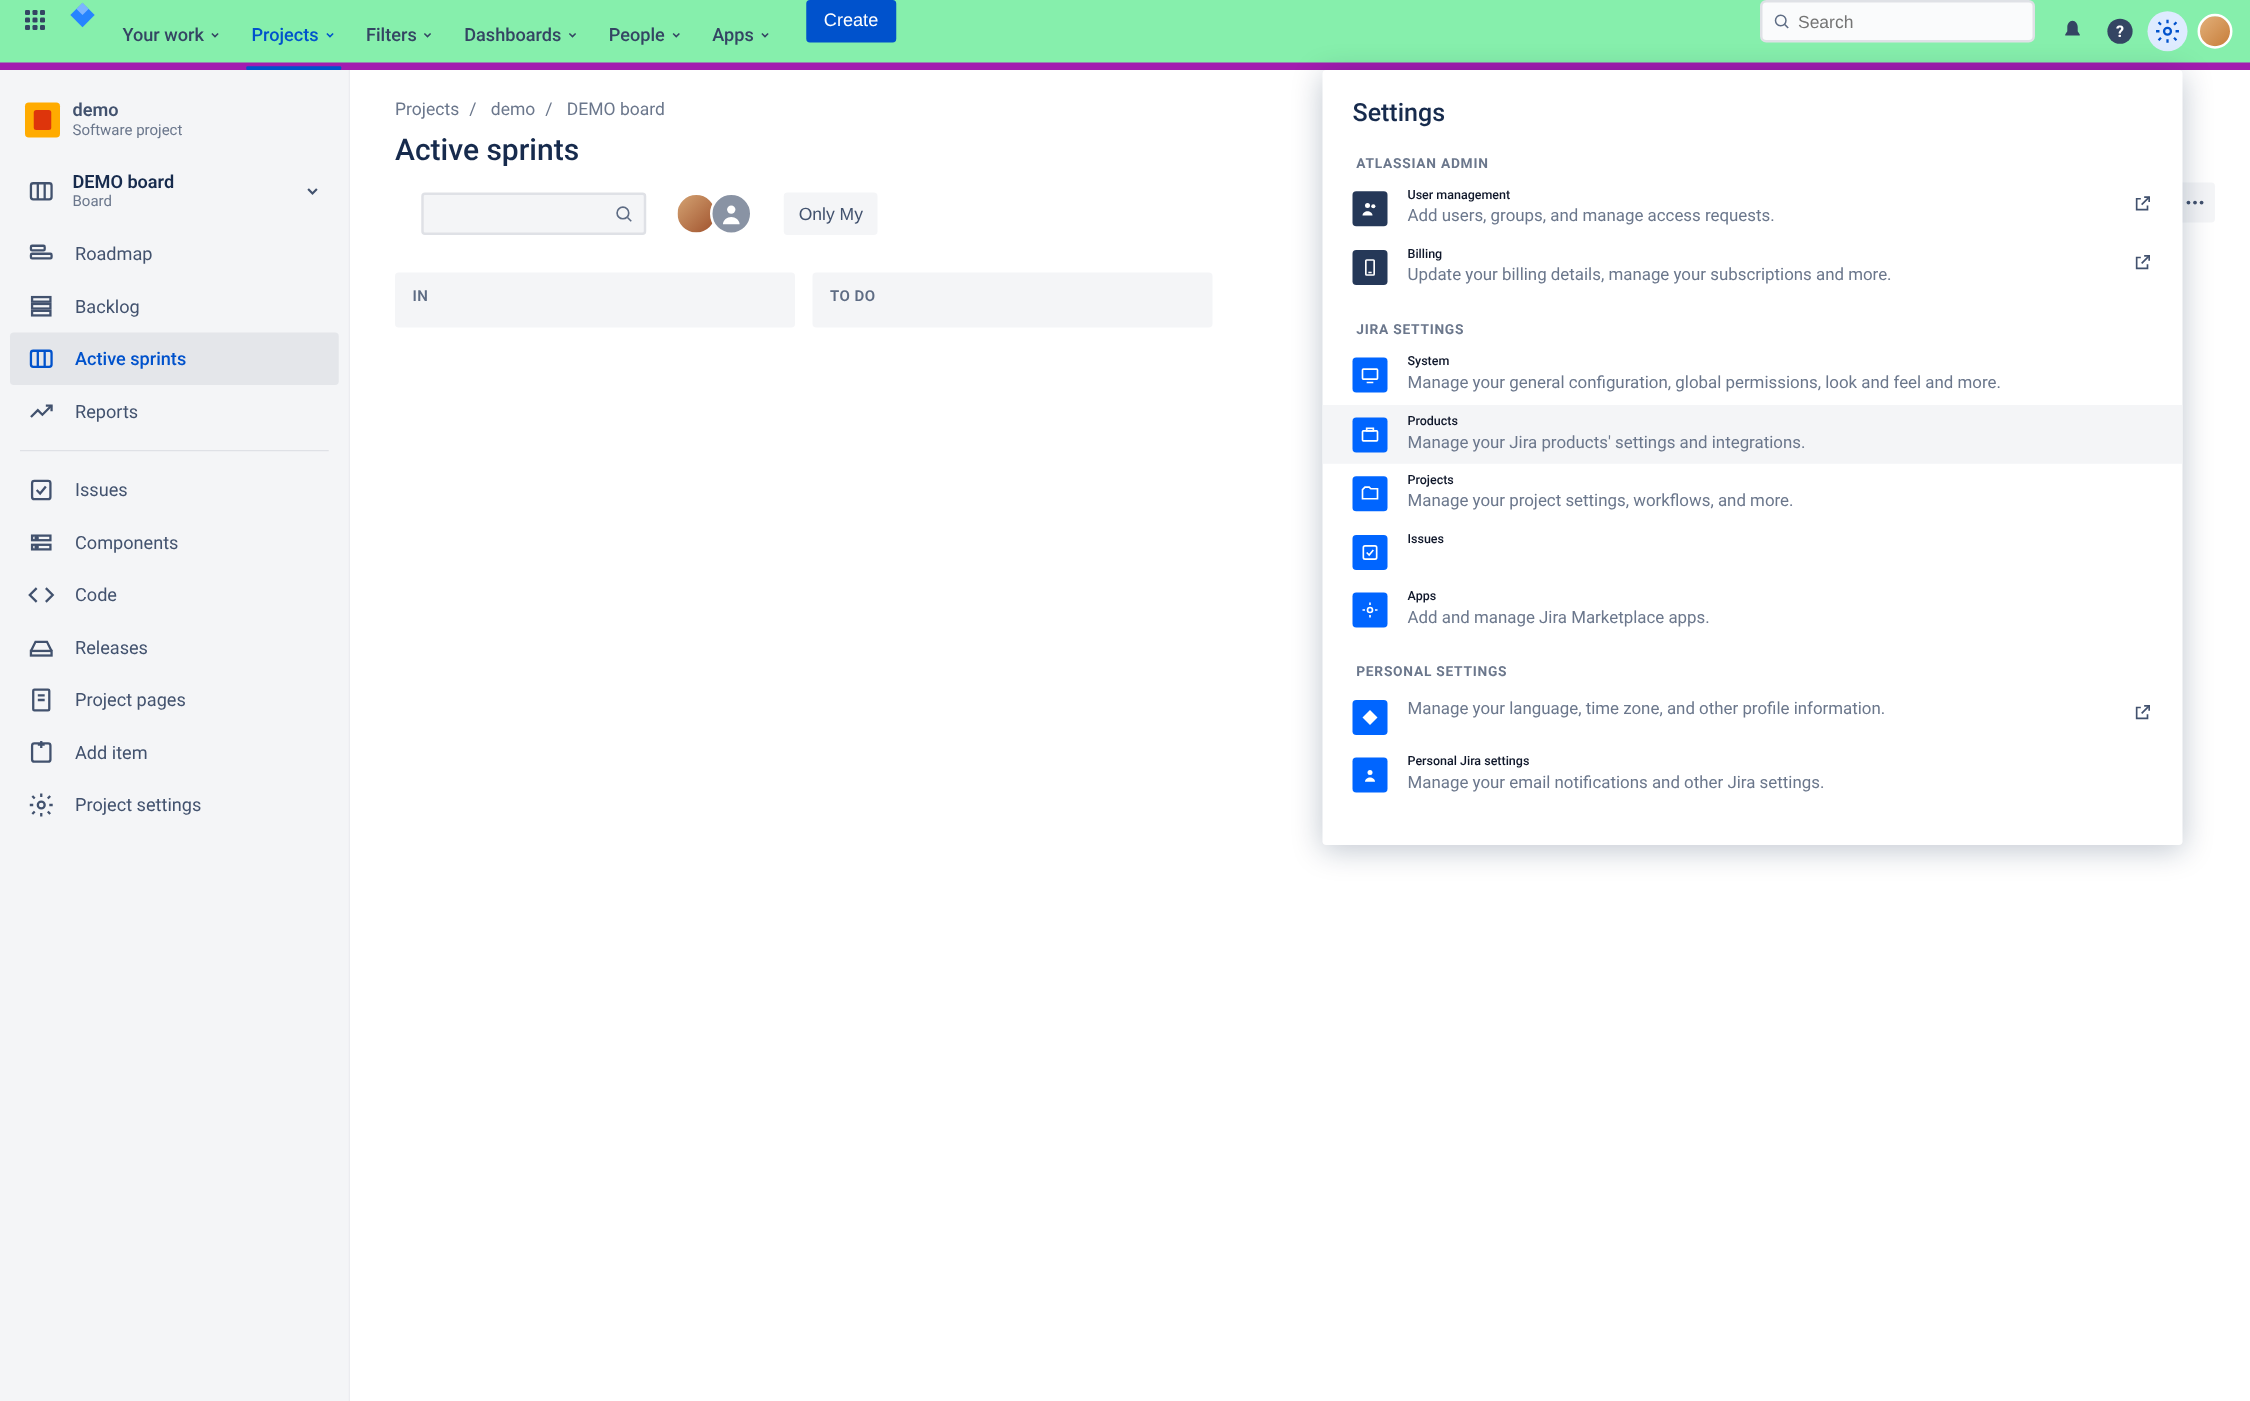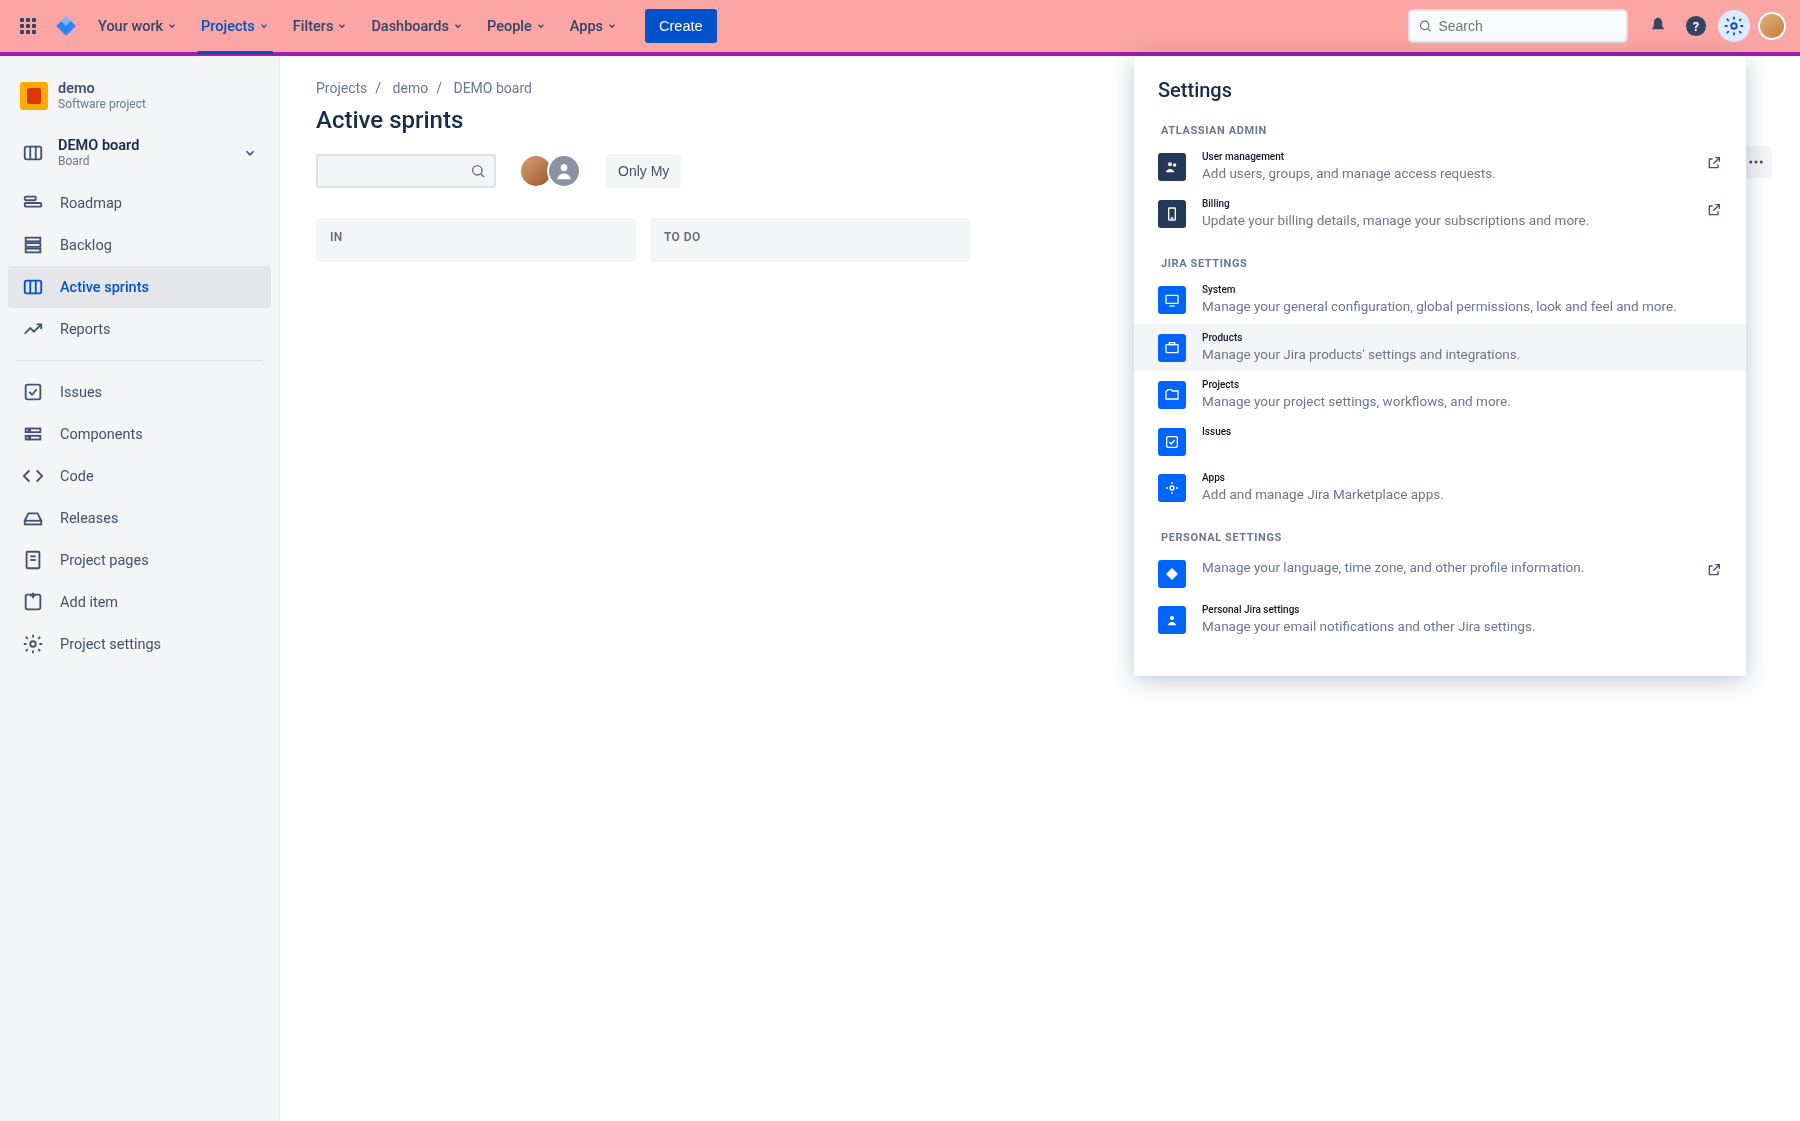--- a/index.html
+++ b/index.html
@@ -1,19 +1,19 @@
 <!DOCTYPE html>
 <html><head>
 <meta charset="utf-8">
 <style>
 * { box-sizing: border-box; margin: 0; padding: 0; }
 body { font-family: -apple-system, BlinkMacSystemFont, "Segoe UI", Roboto, sans-serif; background: #fff; color: #172B4D; overflow: hidden; }
 
 
-.topnav { display: flex; align-items: center; height: 56px; padding: 0 12px; border-bottom: 4px solid #a21caf; position: relative; z-index: 10; background: #fca5a5; gap: 4px; }
+.topnav { display: flex; height: 56px; padding: 0 12px; border-bottom: 6px solid #a21caf; position: relative; z-index: 10; background: #86efac; gap: 4px; }
 .app-switcher { width: 32px; height: 32px; display: flex; align-items: center; justify-content: center; border-radius: 3px; cursor: pointer; }
 .dot-grid { display: grid; grid-template-columns: repeat(3, 4px); grid-template-rows: repeat(3, 4px); gap: 2px; }
 .dot-grid span { width: 4px; height: 4px; background: #344563; border-radius: 1px; }
 .jira-logo { width: 24px; height: 24px; margin: 0 6px; }
 .nav-item { display: inline-flex; align-items: center; padding: 0 10px; height: 56px; font-size: 14.5px; color: #344563; cursor: pointer; font-weight: 500; position: relative; }
 .nav-item.active { color: #0052CC; }
 .nav-item.active::after { content: ""; position: absolute; left: 6px; right: 6px; bottom: 0; height: 3px; background: #0052CC; border-radius: 1px; }
 .chev { margin-left: 4px; width: 10px; height: 10px; }
 .create-btn { background: #0052CC; color: #fff; border: none; padding: 0 14px; height: 34px; border-radius: 3px; font-size: 14.5px; font-weight: 500; margin-left: 14px; cursor: pointer; }
 .spacer { flex: 1; }
@@ -42,34 +42,34 @@
 .side-item .sicon { width: 22px; height: 22px; margin-right: 16px; display: flex; align-items: center; justify-content: center; }
 .side-item.selected { background: #E4E6EA; color: #0052CC; font-weight: 500; }
 .side-item.selected svg { stroke: #0052CC; fill: none; }
 .divider { height: 1px; background: #DFE1E6; margin: 10px 8px; }
 
 
 .main { flex: 1; padding: 24px 36px; background: #fff; position: relative; }
 .breadcrumb { font-size: 14px; color: #6B778C; margin-bottom: 10px; }
 .breadcrumb span.sep { margin: 0 8px; color: #6B778C; }
 .page-title { font-size: 24px; font-weight: 500; color: #172B4D; margin-bottom: 20px; }
-.toolbar { display: flex; align-items: center; gap: 25px; margin-bottom: 30px; }
+.toolbar { display: flex; align-items: center; gap: 25px; margin-bottom: 30px; margin-left: 21px; }
 .filter-search { width: 180px; height: 34px; background: #F4F5F7; border: 2px solid #DFE1E6; border-radius: 3px; display: flex; align-items: center; justify-content: flex-end; padding: 0 8px; }
 .avatar-group { display: flex; align-items: center; margin-left: 4px; }
 .avatar-group .av { width: 34px; height: 34px; border-radius: 50%; border: 2px solid #fff; margin-left: -6px; }
 .av.a1 { background: linear-gradient(135deg, #d4a373, #a0522d); }
 .av.a2 { background: #8993A4; display: flex; align-items: center; justify-content: center; }
 .only-btn { height: 34px; padding: 0 12px; background: #F4F5F7; border: none; border-radius: 3px; font-size: 14px; color: #42526E; font-weight: 500; cursor: pointer; }
 .overflow-btn { position: absolute; right: 28px; top: 90px; height: 32px; width: 32px; background: #F4F5F7; border-radius: 3px; display: flex; align-items: center; justify-content: center; cursor: pointer; }
 .board-cols { display: flex; gap: 14px; }
 .col { flex: 0 0 320px; background: #F4F5F7; border-radius: 3px; padding: 12px 14px; min-height: 44px; }
 .col-head { font-size: 12px; font-weight: 600; color: #5E6C84; text-transform: uppercase; letter-spacing: 0.4px; }
 
 
-.settings-panel { position: absolute; top: 56px; right: 54px; width: 612px; background: #fff; box-shadow: 0 4px 24px rgba(9,30,66,0.25); border-radius: 3px; padding: 22px 0 18px 0; z-index: 100; max-height: calc(100vh - 70px); overflow-y: auto; }
+.settings-panel { position: absolute; top: 56px; right: 54px; width: 688px; background: #fff; box-shadow: 0 4px 24px rgba(9,30,66,0.25); border-radius: 3px; padding: 22px 0 18px 0; z-index: 100; max-height: calc(100vh - 70px); overflow-y: auto; }
 .panel-title { font-size: 20px; font-weight: 500; color: #172B4D; padding: 0 24px 16px 24px; }
 .panel-group-label { font-size: 11px; font-weight: 700; color: #6B778C; letter-spacing: 0.6px; padding: 6px 27px; }
 .panel-item { display: flex; align-items: flex-start; padding: 8px 24px; cursor: pointer; }
 .panel-item:hover, .panel-item.hover { background: #F4F5F7; }
 .pi-icon { width: 28px; height: 28px; border-radius: 3px; flex-shrink: 0; display: flex; align-items: center; justify-content: center; margin-right: 16px; margin-top: 2px; }
 .pi-icon.dark { background: #253858; }
 .pi-icon.blue { background: #0065FF; }
 .pi-body { flex: 1; }
 .pi-title { font-size: 10px; font-weight: 500; color: #0f172a; margin-bottom: 2px; }
 .pi-desc { font-size: 13.5px; color: #6B778C; line-height: 1.35; }

